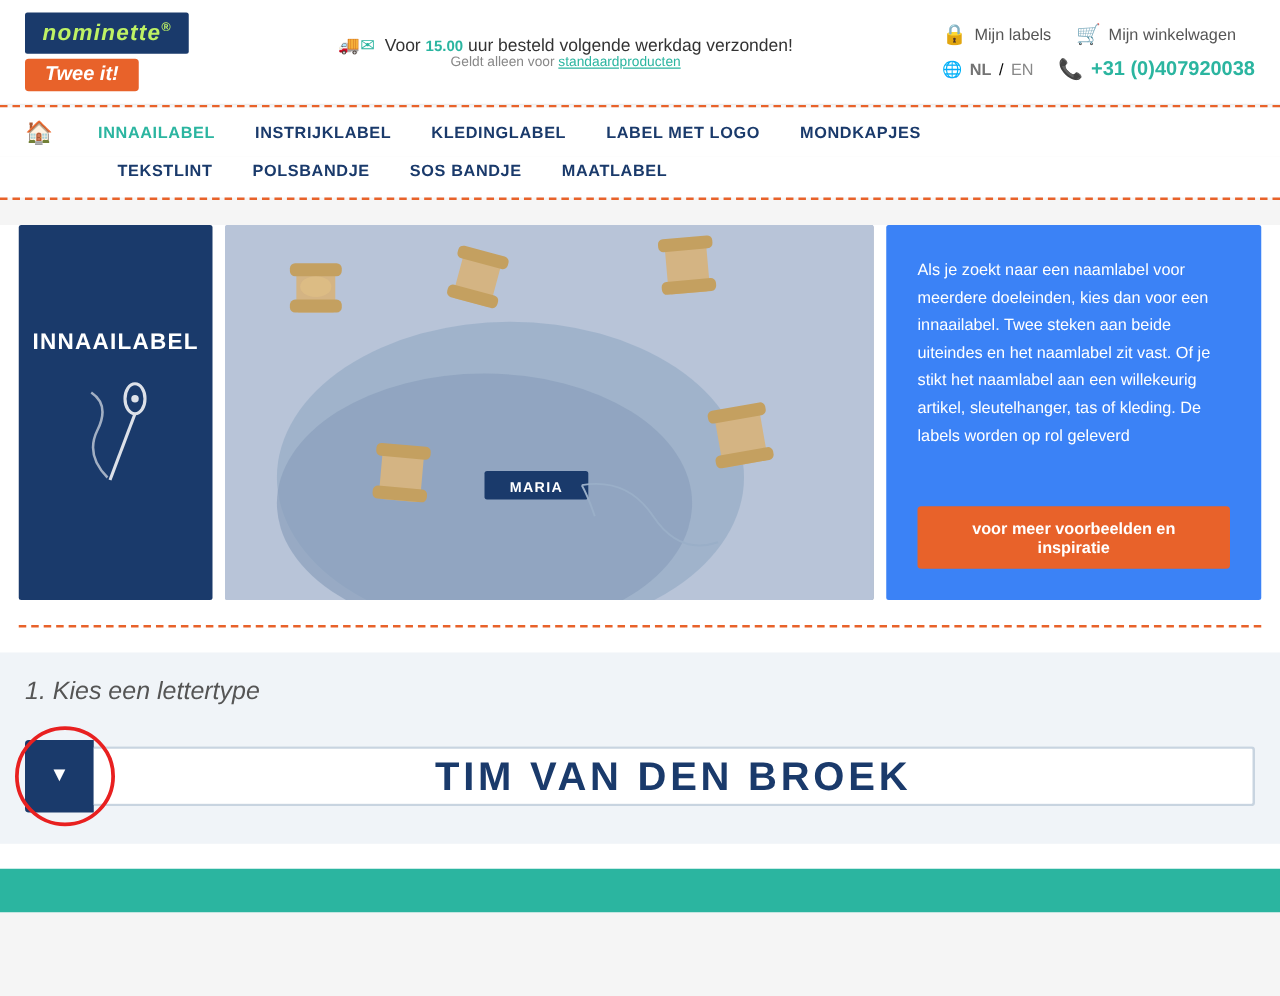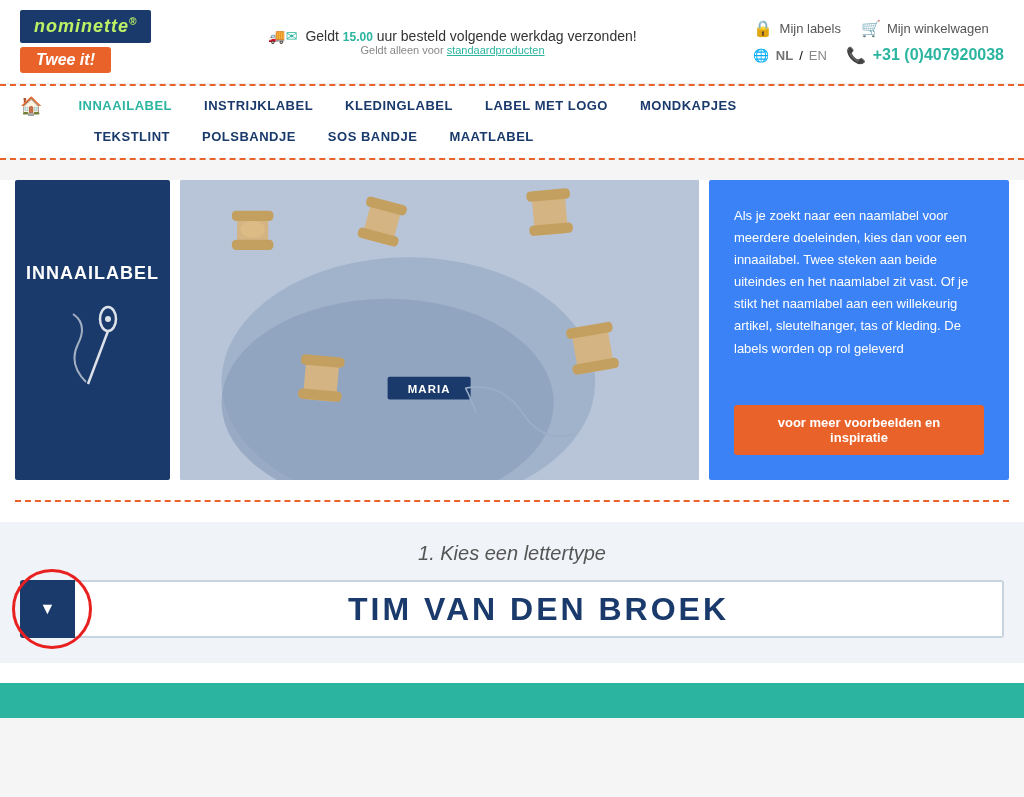--- a/index.html
+++ b/index.html
@@ -228,44 +228,43 @@
 
     
     .font-section {
       background: #f0f4f8;
       margin: 0 0 0 0;
       padding: 20px 20px 25px 20px;
     }
     .font-section-title {
       font-size: 20px;
       color: #555;
-      margin-bottom: 15px;
+      margin-bottom: 27px;
       font-style: italic;
-      text-align: center;
     }
     .font-selector-wrapper {
       position: relative;
       display: flex;
       align-items: center;
     }
     .font-dropdown-btn {
       background: #1a3a6b;
       color: white;
       border: none;
       padding: 0 12px;
       height: 58px;
       width: 55px;
       cursor: pointer;
       font-size: 16px;
       border-radius: 3px 0 0 3px;
       flex-shrink: 0;
     }
     .font-display {
       flex: 1;
-      height: 58px;
+      height: 48px;
       background: white;
       border: 2px solid #c8d4e0;
       border-left: none;
       border-radius: 0 3px 3px 0;
       display: flex;
       align-items: center;
       justify-content: center;
       font-size: 32px;
       font-weight: bold;
       color: #1a3a6b;
@@ -299,21 +298,21 @@
   <div class="logo-area">
     <div class="logo-box">
       <span>nominette</span><sup>®</sup>
     </div>
     <div class="label-it">Twee it!</div>
   </div>
 
   <div class="header-middle">
     <div class="shipping-line">
       <span style="color:#2bb5a0; margin-right:4px;">🚚✉</span>
-      <span>Geldt </span>
+      <span>Voor </span>
       <span class="time">15.00</span>
       <span>uur besteld volgende werkdag verzonden!</span>
     </div>
     <div class="shipping-sub">
       <span>Geldt alleen voor </span>
       <a href="#">standaardproducten</a>
     </div>
   </div>
 
   <div class="header-icons">

